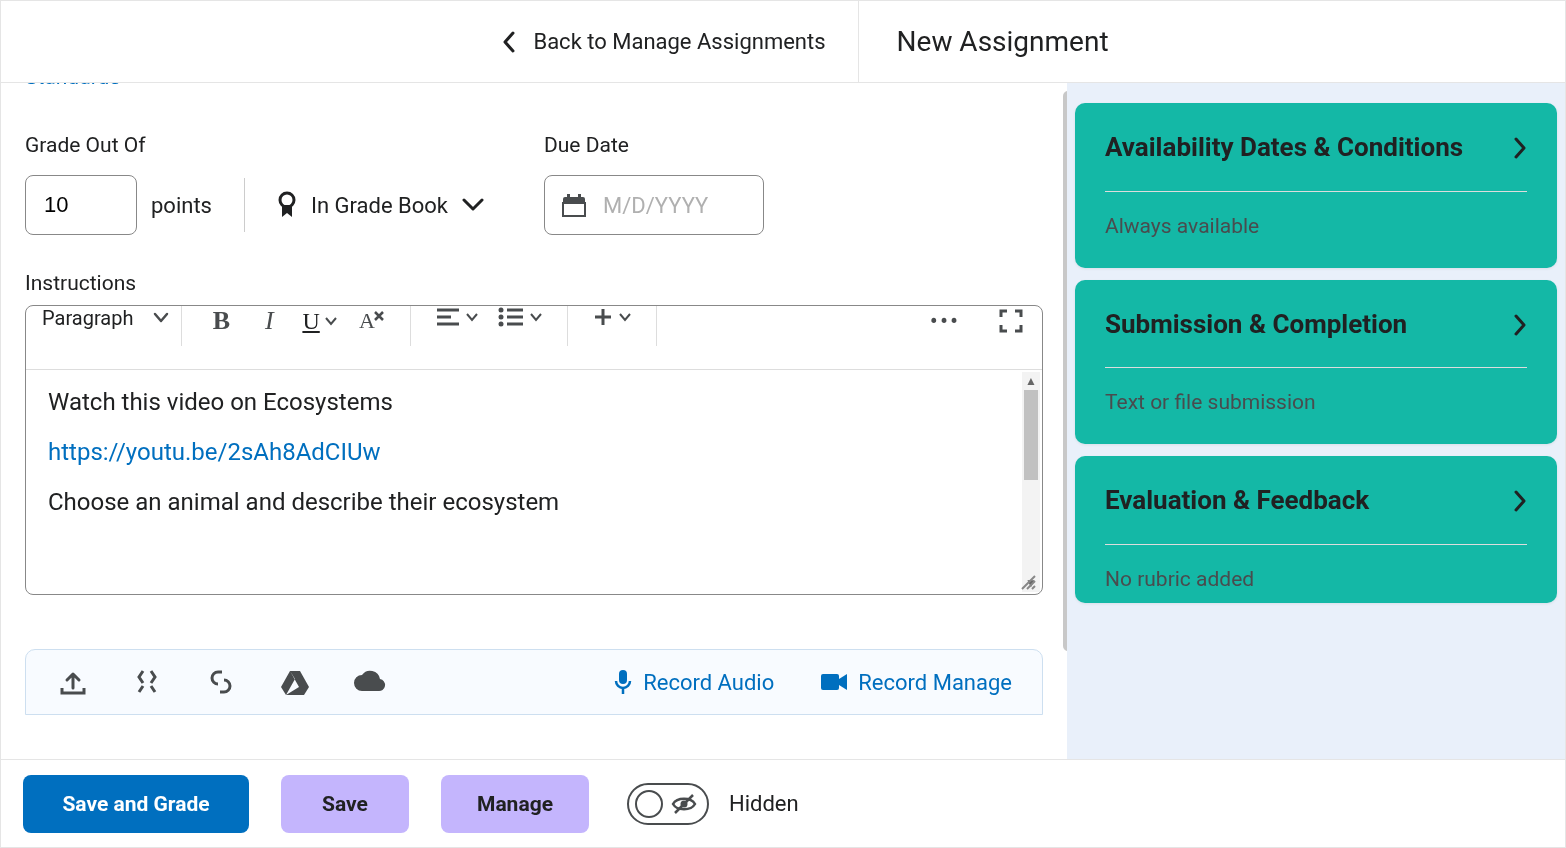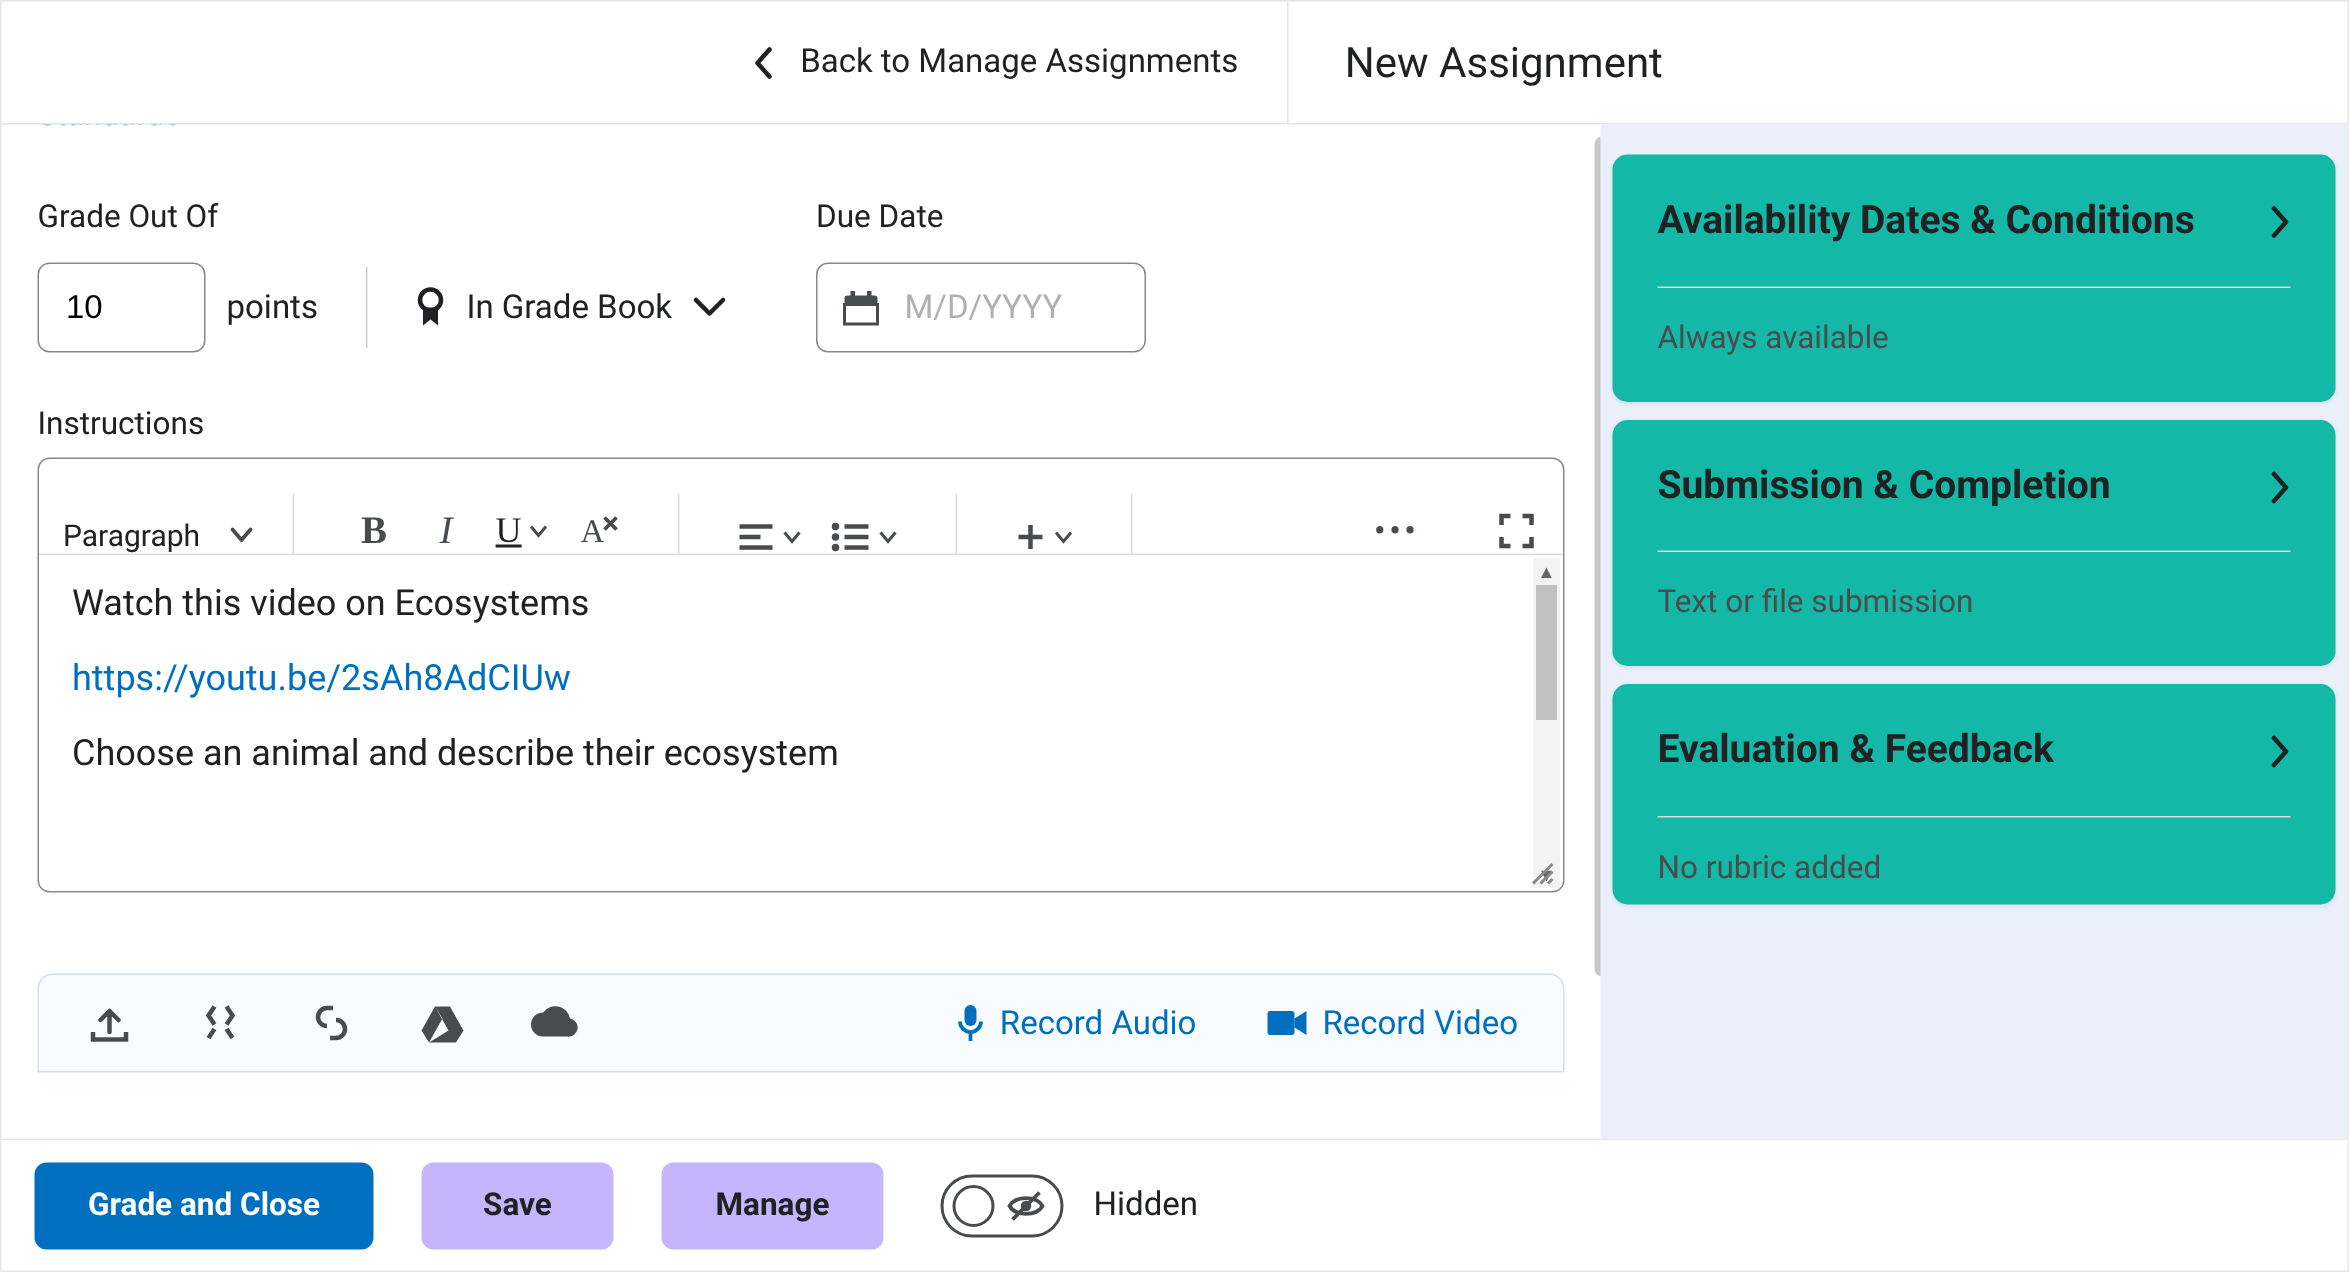--- a/index.html
+++ b/index.html
@@ -32,21 +32,21 @@
   .ingb { display:flex; align-items:center; gap:14px; cursor:pointer; }
   .ingb span { font-size:22px; }
 
   .due-block { display:flex; flex-direction:column; gap:18px; }
   .due-input-wrap { display:flex; align-items:center; width:220px; height:60px; border:1px solid #888; border-radius:8px; padding:0 16px; gap:16px; }
   .due-placeholder { color:#b0b0b0; font-size:22px; }
 
   
   .instr-label { margin-top:36px; font-size:21px; }
   .editor-wrap { margin-top:10px; border:1px solid #888; border-radius:8px; height:290px; display:flex; flex-direction:column; overflow:hidden; }
-  .toolbar { height:64px; border-bottom:1px solid #ddd; display:flex; align-items:flex-end; padding:0 16px; gap:20px; }
+  .toolbar { height:64px; border-bottom:1px solid #ddd; display:flex; align-items:flex-start; padding:0 16px; gap:6px; }
   .tb-group { display:flex; align-items:center; gap:18px; padding:0 18px; }
   .tb-sep { width:1px; height:40px; background:#ddd; }
   .paragraph-sel { display:flex; align-items:center; gap:20px; font-size:20px; cursor:pointer; padding-right:6px;}
   .icon-btn { width:30px; height:30px; display:flex; align-items:center; justify-content:center; cursor:pointer; color:#494c4e;}
   .icon-combo { display:flex; align-items:center; gap:4px; cursor:pointer;}
   .editor-body { flex:1; position:relative; padding:18px 22px; font-size:24px; overflow:hidden; }
   .editor-scroll { position:absolute; right:2px; top:2px; bottom:2px; width:18px; background:#f3f3f3; }
   .editor-scroll .up { position:absolute; top:2px; left:3px; font-size:12px; color:#666;}
   .editor-scroll .down { position:absolute; bottom:2px; left:3px; font-size:12px; color:#666;}
   .editor-scroll .thumb { position:absolute; top:18px; left:2px; width:14px; height:90px; background:#c1c1c1; }
@@ -279,21 +279,21 @@
             </span>
           <span>Record Audio</span>
         </div>
         <div class="rec-link">
           <span>
               <svg width="28" height="20" viewBox="0 0 28 20">
                 <rect x="1" y="2" width="18" height="16" rx="2" fill="#006fbf"></rect>
                 <path d="M19 7 L27 2 V18 L19 13 Z" fill="#006fbf"></path>
               </svg>
             </span>
-          <span>Record Video</span>
+          <span>Record Manage</span>
         </div>
       </div>
     </div>
 
     <div style="position:absolute; top:8px; right:-6px; width:10px; height:560px; background:#9b9b9b; border-radius:6px; opacity:.55"></div>
   </div>
 
   <div class="side-col">
     <div style="height:14px"></div>
     <div class="panel">
@@ -331,21 +331,21 @@
             </svg>
           </span>
       </div>
       <div class="panel-sep"></div>
       <div class="panel-sub">No rubric added</div>
     </div>
   </div>
 </div>
 
 <div class="footer">
-  <div class="btn btn-primary">Grade and Close</div>
+  <div class="btn btn-primary">Save and Grade</div>
   <div class="btn btn-secondary">Save</div>
   <div class="btn btn-secondary cancel">Manage</div>
   <div class="vis-toggle">
     <div class="toggle-pill">
       <div class="toggle-knob"></div>
       <span>
         <svg width="26" height="22" viewBox="0 0 26 22">
             <path d="M2 11 C6 4 20 4 24 11 C20 18 6 18 2 11 Z" fill="none" stroke="#494c4e" stroke-width="2.5"></path>
             <circle cx="13" cy="11" r="3.5" fill="#494c4e"></circle>
             <line x1="4" y1="20" x2="22" y2="2" stroke="#494c4e" stroke-width="2.5"></line>

